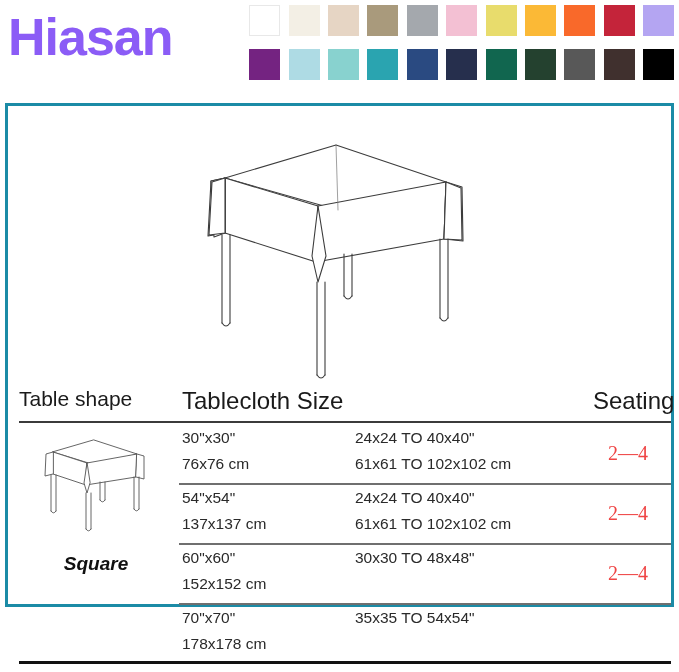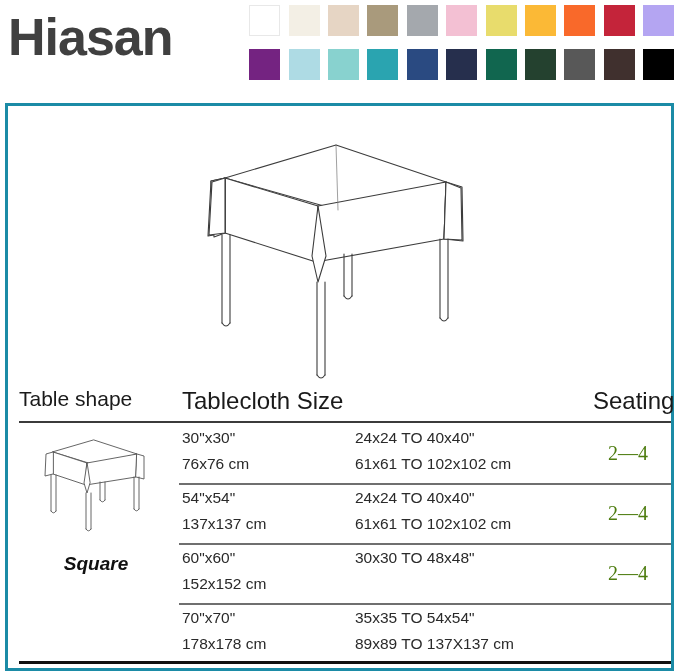--- a/index.html
+++ b/index.html
@@ -14,21 +14,21 @@
   
   #header{
     position:absolute; left:0; top:0; width:679px; height:96px;
   }
   #brand-logo{
     position:absolute; left:8px; top:8px;
     font-family:"Liberation Sans", sans-serif;
     font-weight:700;
     font-size:52px;
     letter-spacing:-1px;
-    color:#404040;
+    color:#8b5cf6;
     line-height:58px;
   }
   #swatch-panel{
     position:absolute; left:245px; top:0px; width:434px; height:90px;
   }
   .swatch-row{
     position:absolute; left:0; display:flex; gap:0px;
   }
   #swatch-row-1{ top:4px; }
   #swatch-row-2{ top:48px; }
@@ -39,21 +39,21 @@
   .swatch{
     width:31px; height:31px;
     box-sizing:border-box;
   }
   .swatch.bordered{ border:1px solid #e8e8e8; }
 
   
   #info-card{
     position:absolute;
     left:5px; top:103px;
-    width:669px; height:568px;
+    width:669px; height:504px;
     box-sizing:border-box;
     border:3px solid #1b8ba6;
     background:#ffffff;
   }
   #card-inner{
     position:absolute; left:0; top:0; right:0; bottom:0;
     background:#fff;
   }
 
   
@@ -119,21 +119,21 @@
     position:absolute; left:347px; top:0; width:230px; height:60px;
   }
   .line-a, .line-b{
     position:absolute; left:0; font-size:15.5px; color:#2a2a2a; white-space:nowrap;
   }
   .line-a{ top:6px; }
   .line-b{ top:32px; }
   .cell-seating{
     position:absolute; left:577px; top:0; width:86px; height:60px;
     display:flex; align-items:center; justify-content:center;
-    font-size:20px; color:#4d7c0f;
+    font-size:20px; color:#ef4444;
     font-family:"Liberation Serif", serif;
   }
   .row-rule{
     position:absolute; left:171px; width:492px; height:1.5px;
     background:#6f6f6f;
   }
 
   #table-bottom-rule{
     position:absolute; left:11px; top:276px; width:652px; height:3px;
     background:#111111;
@@ -327,21 +327,20 @@
             <div class="cell-seating">2—4</div>
           </div>
           <div class="row-rule" style="top: 180px;"></div>
           <div class="trow" style="top: 180px;">
             <div class="cell-cloth">
               <div class="line-a">70"x70"</div>
               <div class="line-b">178x178 cm</div>
             </div>
             <div class="cell-fitted">
               <div class="line-a">35x35 TO 54x54"</div>
-              <div class="line-b">89x89 TO 137X137 cm</div>
             </div>
           </div>
         </div>
 
       <div id="table-bottom-rule"></div>
     </div>
 
   </div>
 </div>
 

